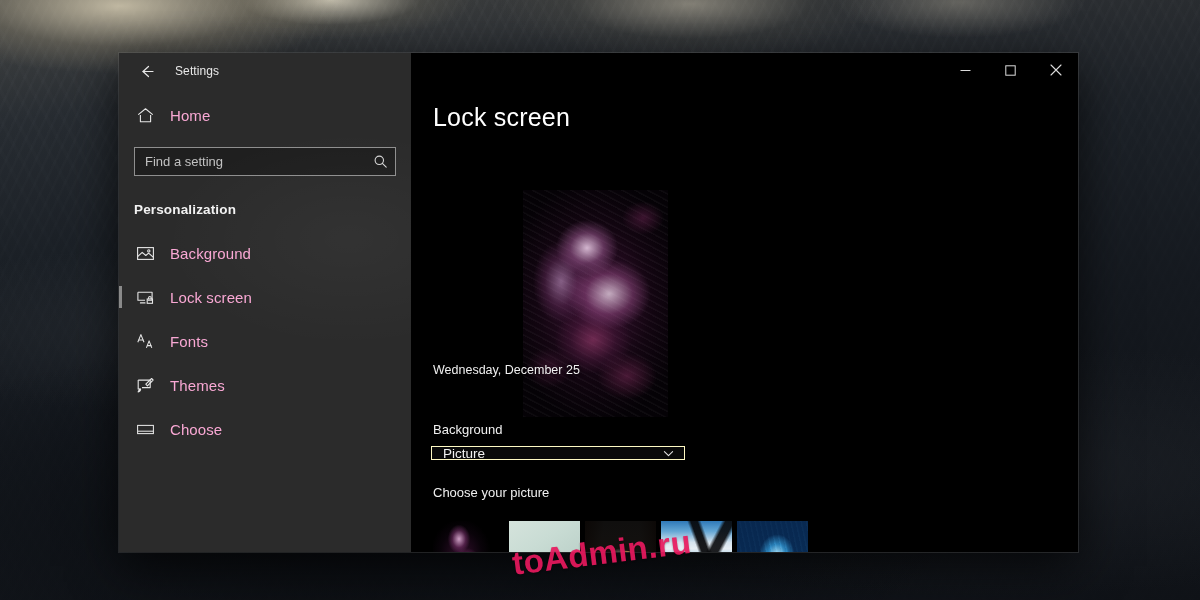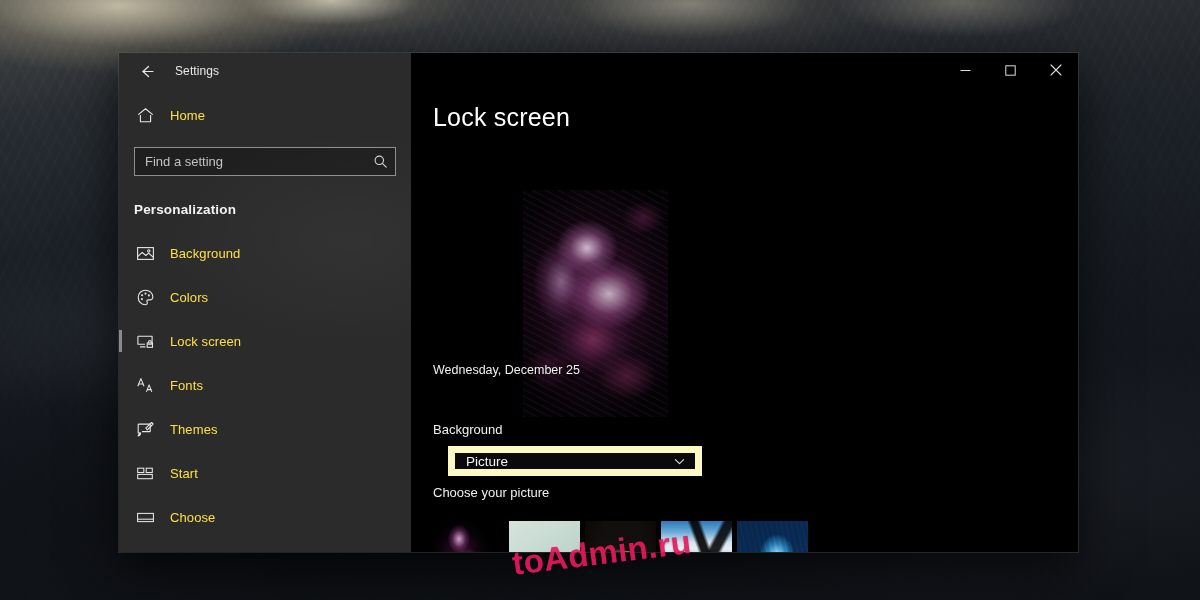--- a/index.html
+++ b/index.html
@@ -147,22 +147,22 @@
     cursor: pointer;
     position: relative;
   }
   .nav-ico {
     width: 22px; height: 22px;
     display: flex; align-items: center; justify-content: center;
     color: #e6e6e6;
     flex: 0 0 22px;
   }
   .nav-label {
-    font-size: 13px;
-    color: #fde047;
+    font-size: 15px;
+    color: #f9a8d4;
     letter-spacing: .1px;
   }
 
   .search-wrap { padding: 12px 15px 0 15px; }
   .search-box {
     height: 29px;
     background: #1f1f1f;
     border: 1px solid #8f8f8f;
     display: flex;
     align-items: center;
@@ -269,26 +269,26 @@
   
   .field-label {
     position: absolute;
     left: 22px;
     top: 333px;
     font-size: 13px;
     color: #f0f0f0;
   }
   .dropdown {
     position: absolute;
-    left: 37px;
+    left: 20px;
     top: 357px;
     width: 254px;
-    height: 30px;
+    height: 14px;
     background: #0a0a0a;
-    border: 7px solid #fef9c3;
+    border: 1px solid #fef9c3;
     display: flex;
     align-items: center;
     justify-content: space-between;
     padding: 0 9px 0 11px;
     cursor: pointer;
   }
   .dropdown-value { font-size: 13.5px; color: #f2f2f2; }
   .dropdown-chev { color: #e0e0e0; display: flex; }
 
   .choose-label {
@@ -477,32 +477,20 @@
             <span class="nav-ico">
               <svg width="19" height="19" viewBox="0 0 19 19" fill="none" stroke="currentColor" stroke-width="1.1">
                 <rect x="1.6" y="3.6" width="15.8" height="11.8"></rect>
                 <path d="M1.6 12.6 L6.2 8.3 L9.8 11.5 L12.6 9.1 L17.4 13.3" stroke-linejoin="round"></path>
                 <circle cx="12.8" cy="6.9" r="1.15"></circle>
               </svg>
             </span>
             <span class="nav-label">Background</span>
           </div>
 
-          <div class="nav-item">
-            <span class="nav-ico">
-              <svg width="19" height="19" viewBox="0 0 19 19" fill="none" stroke="currentColor" stroke-width="1.1">
-                <path d="M9.5 2.2 C5.4 2.2 2.2 5.3 2.2 9.4 C2.2 13.5 5.4 16.7 9.5 16.7 C10.8 16.7 11.4 15.9 11.4 15.1 C11.4 14.3 10.8 13.8 10.8 13.1 C10.8 12.4 11.4 11.9 12.2 11.9 L13.6 11.9 C15.5 11.9 16.8 10.6 16.8 8.7 C16.8 5.2 13.6 2.2 9.5 2.2 Z" stroke-linejoin="round"></path>
-                <circle cx="6.1" cy="7.2" r="1.05" fill="currentColor" stroke="none"></circle>
-                <circle cx="9.5" cy="5.6" r="1.05" fill="currentColor" stroke="none"></circle>
-                <circle cx="12.9" cy="7.4" r="1.05" fill="currentColor" stroke="none"></circle>
-                <circle cx="5.9" cy="11.1" r="1.05" fill="currentColor" stroke="none"></circle>
-              </svg>
-            </span>
-            <span class="nav-label">Colors</span>
-          </div>
 
           <div class="nav-item selected">
             <span class="nav-ico">
               <svg width="19" height="19" viewBox="0 0 19 19" fill="none" stroke="currentColor" stroke-width="1.1">
                 <path d="M1.9 4.3 H16.1 V12.2 H11.6" stroke-linejoin="round"></path>
                 <path d="M1.9 4.3 V12.2 H9.0" stroke-linejoin="round"></path>
                 <path d="M4.4 14.9 H9.0" stroke-linecap="round"></path>
                 <rect x="11.2" y="11.0" width="5.3" height="4.3" fill="none"></rect>
                 <path d="M12.6 11.0 V9.7 A1.25 1.25 0 0 1 15.1 9.7 V11.0"></path>
               </svg>
@@ -527,30 +515,20 @@
               <svg width="19" height="19" viewBox="0 0 19 19" fill="none" stroke="currentColor" stroke-width="1.1">
                 <path d="M2.2 4.1 H14.2 V11.6 H6.0" stroke-linejoin="round"></path>
                 <path d="M2.2 4.1 V13.0 H4.6" stroke-linejoin="round"></path>
                 <path d="M9.8 8.2 L15.6 2.5 L17.1 4.0 L11.4 9.8 Z" stroke-linejoin="round"></path>
                 <path d="M4.6 13.0 C4.6 14.6 3.6 15.6 2.1 15.9 C3.0 15.0 3.0 13.9 3.6 13.2 Z" stroke-linejoin="round"></path>
               </svg>
             </span>
             <span class="nav-label">Themes</span>
           </div>
 
-          <div class="nav-item">
-            <span class="nav-ico">
-              <svg width="19" height="19" viewBox="0 0 19 19" fill="none" stroke="currentColor" stroke-width="1.05">
-                <rect x="1.7" y="4.2" width="6.1" height="4.3"></rect>
-                <rect x="10.2" y="4.2" width="6.1" height="4.3"></rect>
-                <rect x="1.7" y="10.4" width="14.6" height="4.3"></rect>
-              </svg>
-            </span>
-            <span class="nav-label">Start</span>
-          </div>
 
           <div class="nav-item">
             <span class="nav-ico">
               <svg width="19" height="19" viewBox="0 0 19 19" fill="none" stroke="currentColor" stroke-width="1.05">
                 <rect x="1.6" y="5.4" width="15.8" height="8.2"></rect>
                 <path d="M1.6 11.2 H17.4"></path>
               </svg>
             </span>
             <span class="nav-label">Choose</span>
           </div>

